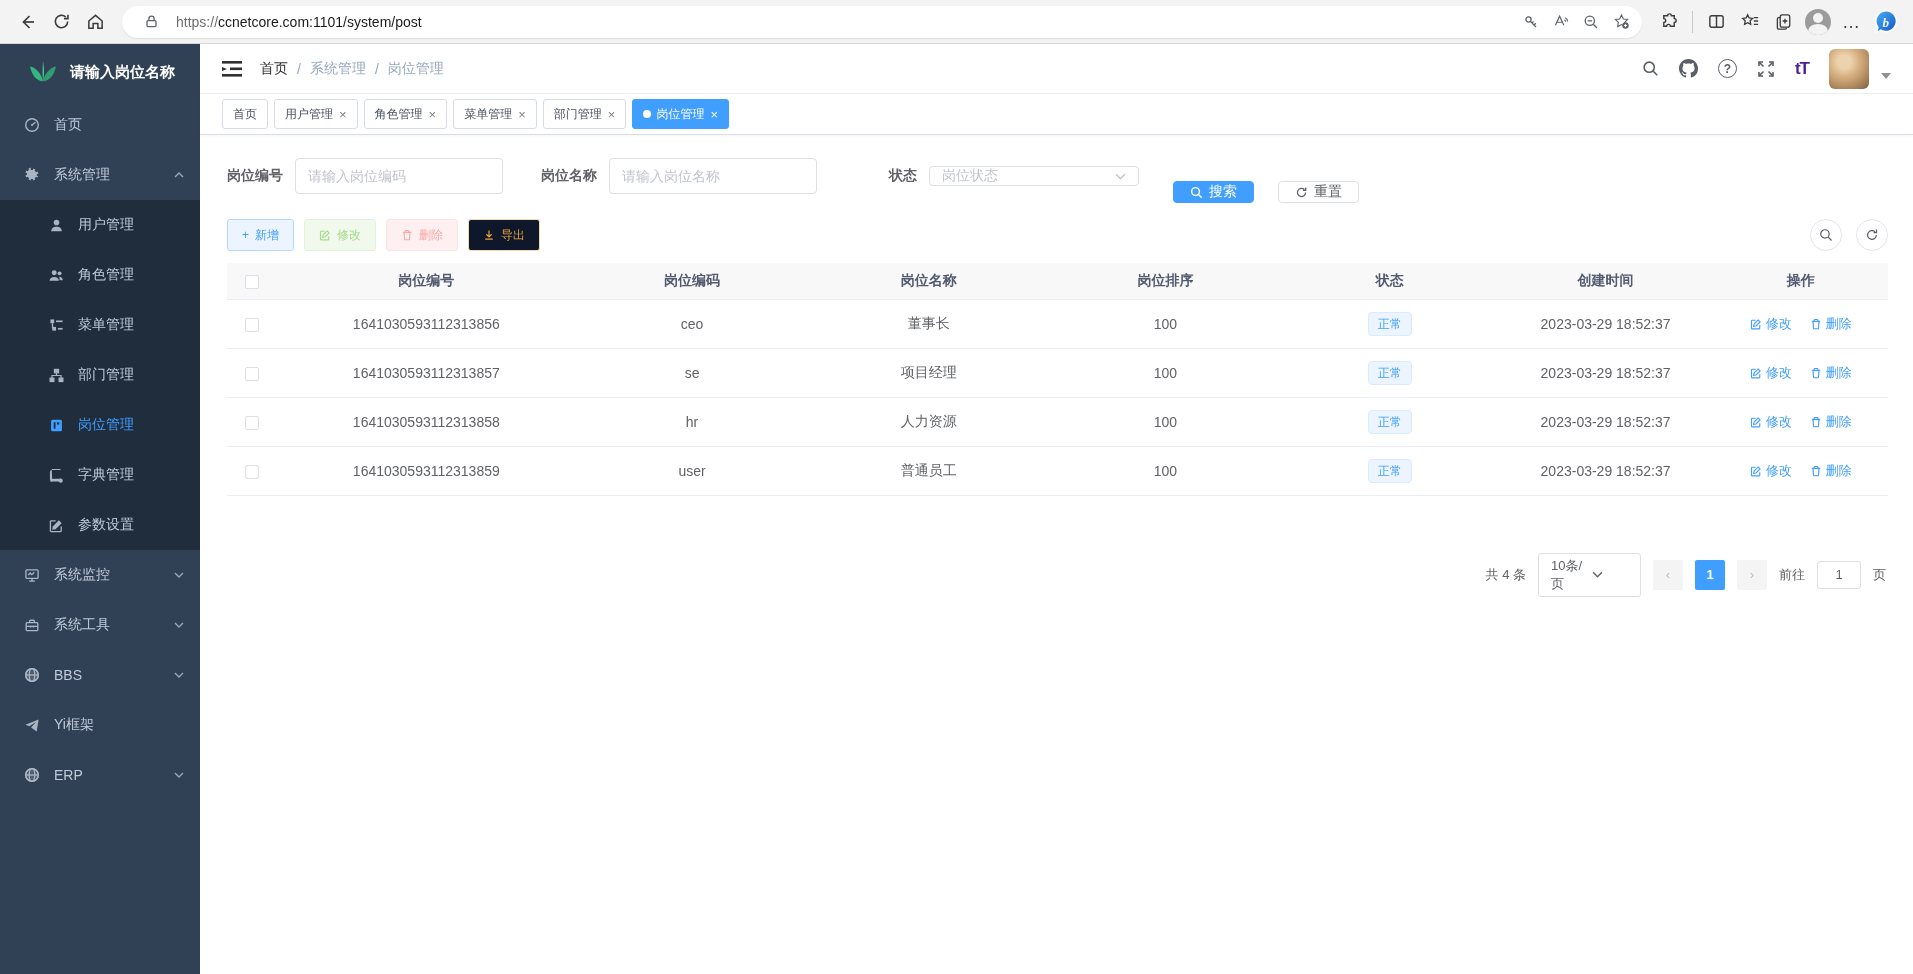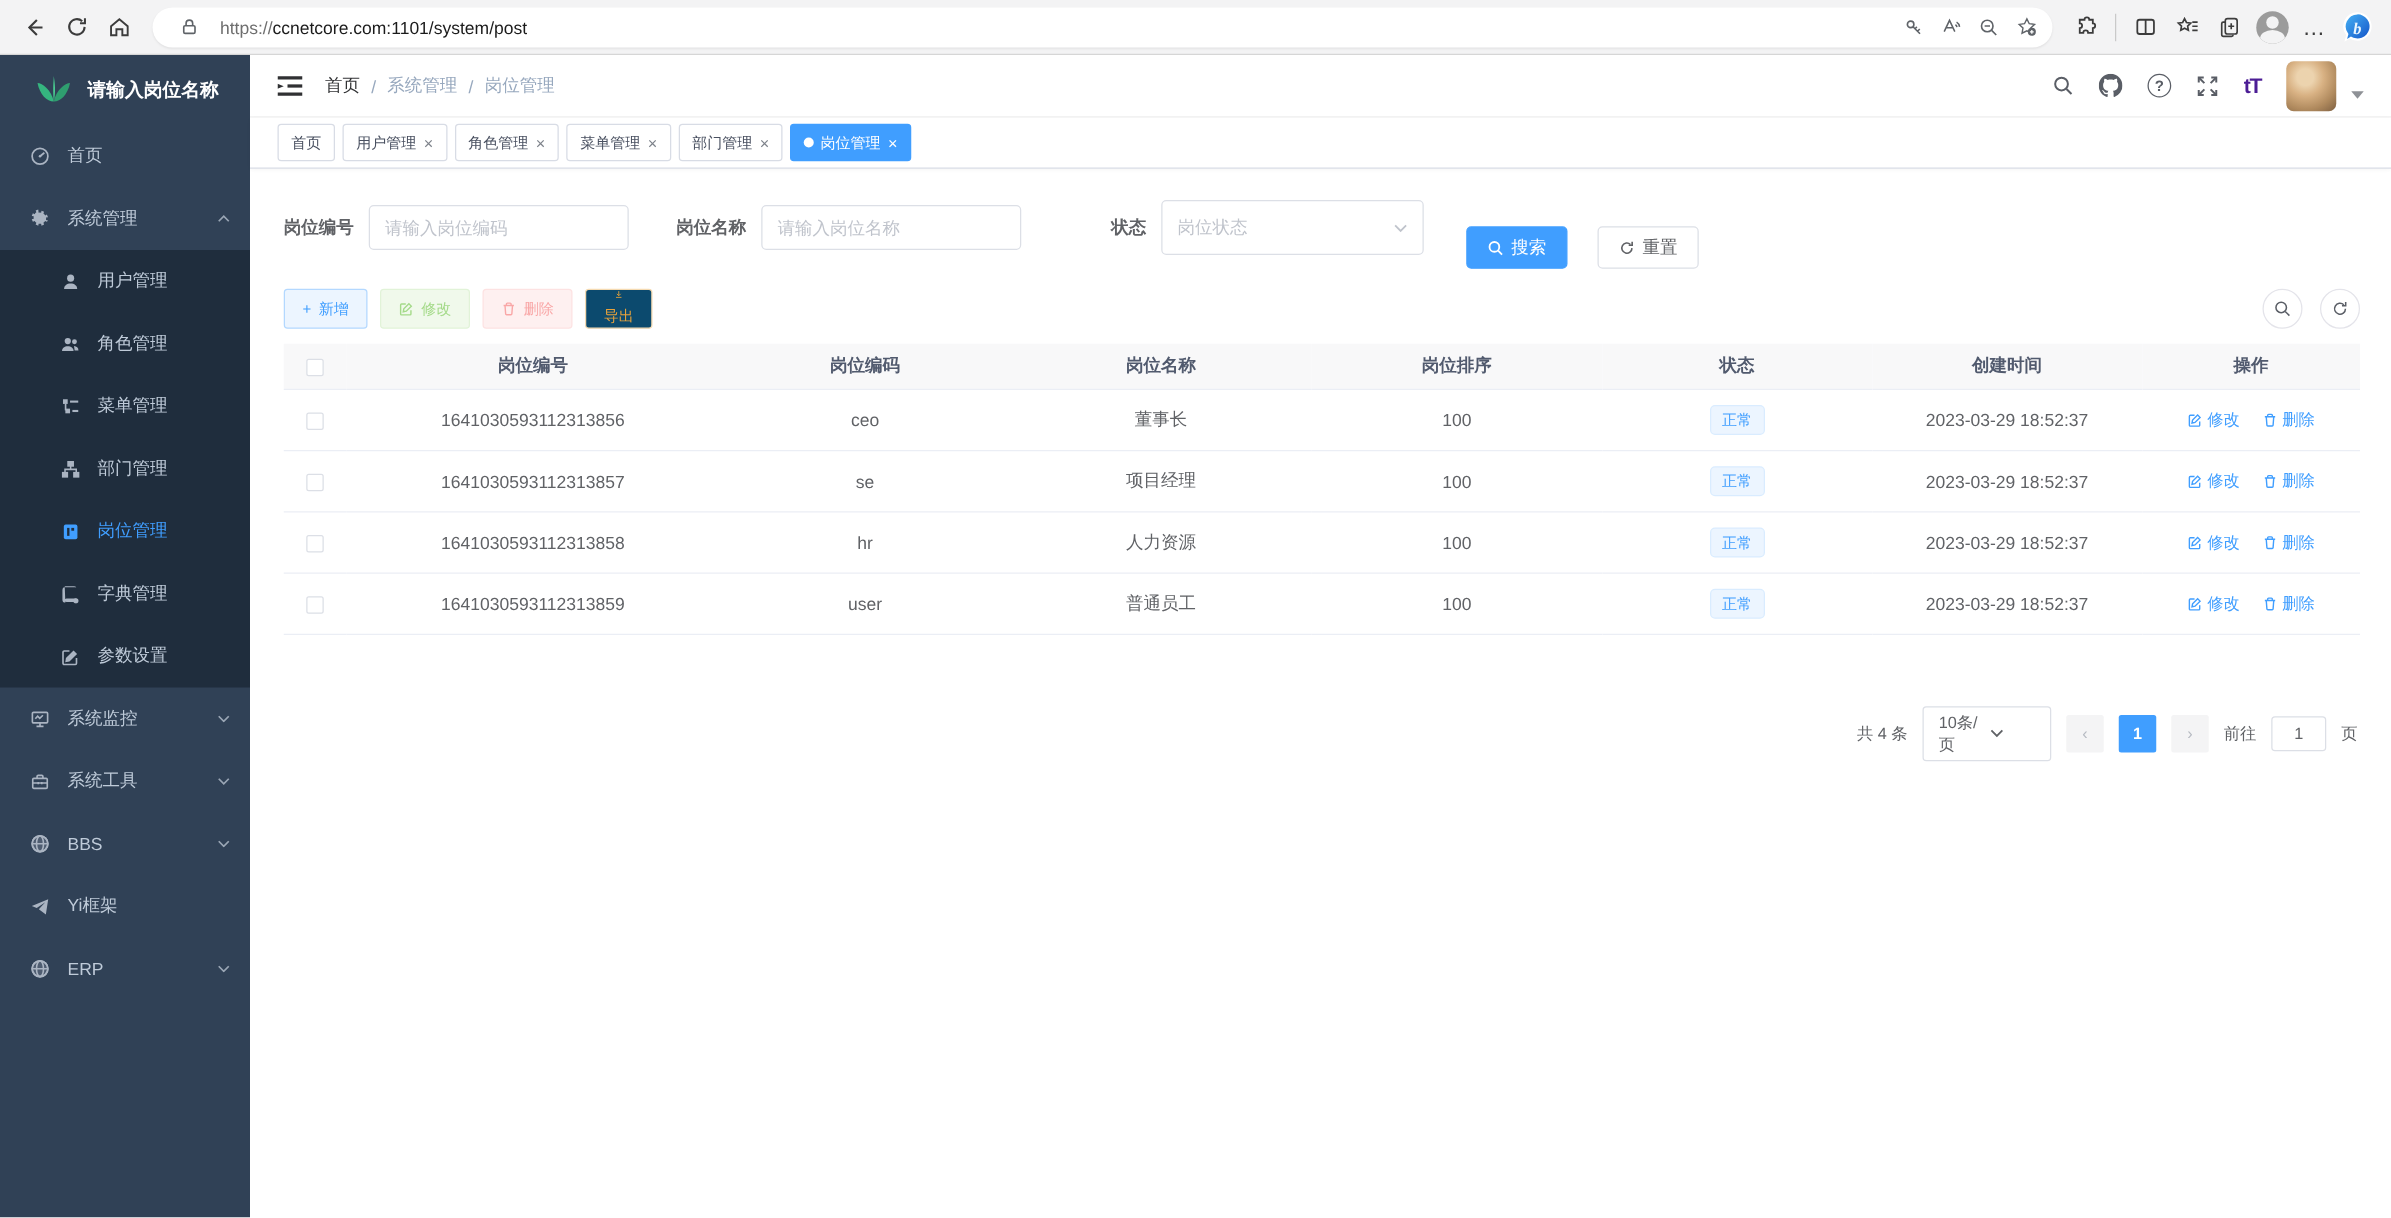--- a/index.html
+++ b/index.html
@@ -77,38 +77,38 @@
   
   .content { flex:1; padding:14px 25px 0 27px; min-width:0; }
 
   .search-row { display:flex; align-items:center; margin-bottom:16px; }
   .s-label { font-size:14px; font-weight:bold; color:#606266; margin-right:12px; white-space:nowrap; }
   .s-input { width:208px; height:36px; border:1px solid #dcdfe6; border-radius:4px;
              padding:0 12px; font-size:14px; color:#606266; outline:none; background:#fff;
              font-family:"Liberation Sans","DejaVu Sans",sans-serif; }
   .s-input::placeholder { color:#c0c4cc; }
   .s-gap { width:38px; flex:none; }
-  .s-select { width:210px; height:44px; border:1px solid #dcdfe6; border-radius:4px;
+  .s-select { width:210px; height:20px; border:1px solid #dcdfe6; border-radius:4px;
               display:flex; align-items:center; padding:0 12px; cursor:pointer; background:#fff; }
   .s-select .ph { color:#c0c4cc; font-size:14px; flex:1; }
   .sel-chev { color:#c0c4cc; display:flex; }
-  .btn { height:34px; border-radius:4px; display:inline-flex; align-items:center; gap:6px;
+  .btn { height:22px; border-radius:4px; display:inline-flex; align-items:center; gap:6px;
          font-size:14px; padding:0 16px; cursor:pointer; border:1px solid #dcdfe6; background:#fff; color:#606266;
          font-family:inherit;margin-top:32px; }
   .btn-primary { background:#409eff; border-color:#409eff; color:#fff; }
   .btn-search { margin-left:34px; }
   .btn-reset { margin-left:24px; }
 
   .toolbar { display:flex; align-items:center; margin-bottom:12px; }
   .tbtn { height:32px; border-radius:3px; font-size:12px; padding:0 14px; margin-right:10px;
           display:inline-flex; align-items:center; gap:6px; cursor:pointer; border:1px solid; font-family:inherit; }
   .tbtn-add    { background:#ecf5ff; border-color:#b3d8ff; color:#409eff; }
   .tbtn-edit   { background:#f0f9eb; border-color:#e1f3d8; color:#a4da89; cursor:not-allowed; }
   .tbtn-del    { background:#fef0f0; border-color:#fde2e2; color:#f9a7a7; cursor:not-allowed; }
-  .tbtn-export { background:#0c4a6e; border-color:#f5dab1; color:#e6a23c;flex-direction:column; }
+  .tbtn-export { background:#0f172a; border-color:#f5dab1; color:#e6a23c; }
   .toolbar-right { margin-left:auto; display:flex; gap:14px; }
   .circle-btn { width:32px; height:32px; border-radius:50%; border:1px solid #e4e4ea; background:#fff;
                 display:flex; align-items:center; justify-content:center; color:#5a5e66; cursor:pointer; }
 
   
   table.grid { width:100%; border-collapse:collapse; table-layout:fixed; }
   .grid th { background:#f8f8f9; height:36px; font-size:14px; color:#515a6e; font-weight:bold;
              text-align:center; border-bottom:1px solid #ebeef5; }
   .grid td { height:49px; font-size:14px; color:#606266; text-align:center;
              border-bottom:1px solid #ebeef5; white-space:nowrap; }

